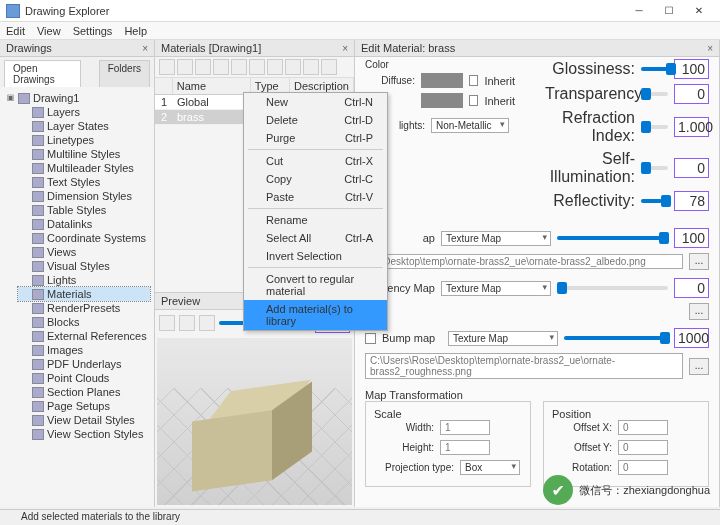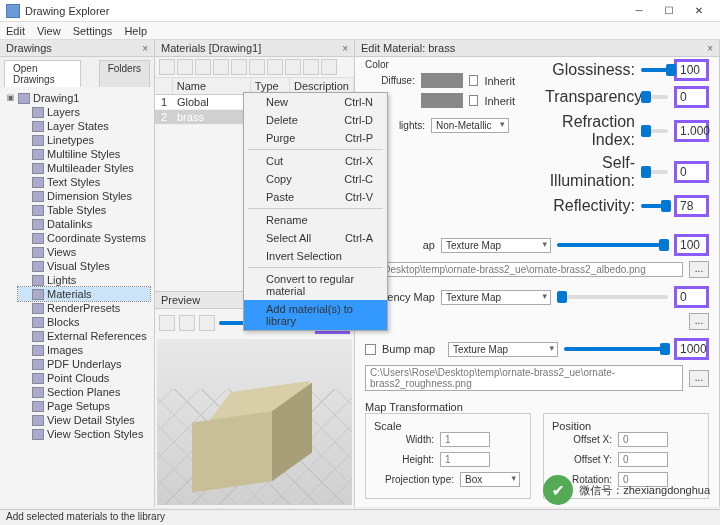--- a/index.html
+++ b/index.html
@@ -38,35 +38,35 @@
 .tbl-row.sel div{color:#fff}
 .ctxmenu{position:absolute;left:243px;top:92px;width:145px;background:#f2f2f2;border:1px solid #aaa;box-shadow:2px 2px 4px rgba(0,0,0,.2);z-index:10}
 .ctxmenu .mi{display:flex;justify-content:space-between;padding:3px 14px 3px 22px;font-size:11px}
 .ctxmenu .mi.hl{background:#3399ff;color:#fff}
 .ctxmenu .sep{height:1px;background:#ccc;margin:2px 4px}
 .preview-hdr{background:#e8e8e8;padding:2px 6px;border-top:1px solid #ccc;border-bottom:1px solid #ccc}
 .preview-ctrl{display:flex;align-items:center;gap:4px;padding:3px 4px;background:#f4f4f4}
 .slider{flex:1;height:4px;background:#ddd;position:relative;border-radius:2px}
 .slider .thumb{position:absolute;width:10px;height:12px;background:#0078d4;border-radius:2px;top:-4px}
 .slider .fill{position:absolute;height:100%;background:#0078d4;border-radius:2px}
-.numbox{width:35px;border:3px solid #8b5cf6;background:#fff;padding:1px 3px;font-size:12px}
+.numbox{width:35px;border:1px solid #8b5cf6;background:#fff;padding:1px 3px;text-align:right;font-size:14px}
 .preview-img{flex:1;background:linear-gradient(#e8e8e8,#d0d0d0);position:relative;overflow:hidden;margin:2px}
 .right-body{padding:2px 10px;overflow:auto;height:100%}
 .row{display:flex;align-items:center;gap:6px;margin-bottom:5px}
 .lbl{width:60px;text-align:right;font-size:10px}
 .lbl2{width:90px;text-align:right;font-size:16px}
 .swatch{width:50px;height:15px;border:1px solid #888;background:#888}
 .chk{width:11px;height:11px;border:1px solid #888;background:#fff}
 .combo{border:1px solid #aaa;background:#fff;padding:1px 16px 1px 4px;font-size:10px;position:relative;min-width:60px}
 .combo::after{content:"▾";position:absolute;right:3px;top:0;font-size:9px;color:#666}
 .txtbox{border:1px solid #aaa;background:#fff;padding:1px 4px;font-size:10px;color:#777}
 .dots{width:20px;height:17px;border:1px solid #aaa;background:#f0f0f0;text-align:center;font-size:10px;line-height:13px}
 .grp2{display:flex;gap:12px}
 .grp2 .sub{flex:1;border:1px solid #ccc;padding:6px 8px}
-.status{position:absolute;bottom:0;left:0;right:0;height:16px;background:#f0f0f0;border-top:1px solid #ccc;padding:1px 6px;font-size:10px}
+.status{position:absolute;bottom:0;left:0;right:0;height:16px;background:#f0f0f0;border-top:1px solid #ccc;padding:1px 21px;font-size:10px}
 .watermark{position:absolute;bottom:20px;right:10px;font-size:13px;color:#666;display:flex;align-items:center;gap:6px;z-index:5}
 .wmcircle{width:30px;height:30px;border-radius:50%;background:#5a5;display:flex;align-items:center;justify-content:center;color:#fff;font-size:16px}
 .cube{position:absolute;width:120px;height:100px;left:35px;top:70px;transform:skewY(-8deg)}
 .cube .top{position:absolute;width:80px;height:45px;background:#d8cfa8;transform:skewX(-40deg);left:20px;top:-20px}
 .cube .front{position:absolute;width:80px;height:70px;background:#c8bf98;left:0;top:5px}
 .cube .side{position:absolute;width:40px;height:70px;background:#a89f78;left:80px;top:5px;transform:skewY(-30deg);transform-origin:left top}
 .grid{position:absolute;inset:0;background:repeating-linear-gradient(45deg,transparent,transparent 18px,#bbb 18px,#bbb 19px),repeating-linear-gradient(-45deg,transparent,transparent 18px,#bbb 18px,#bbb 19px);opacity:.6;top:50px}
 .slwrap{display:flex;align-items:center;gap:6px;flex:1}
 .slwrap .slider{flex:1}
 </style>

